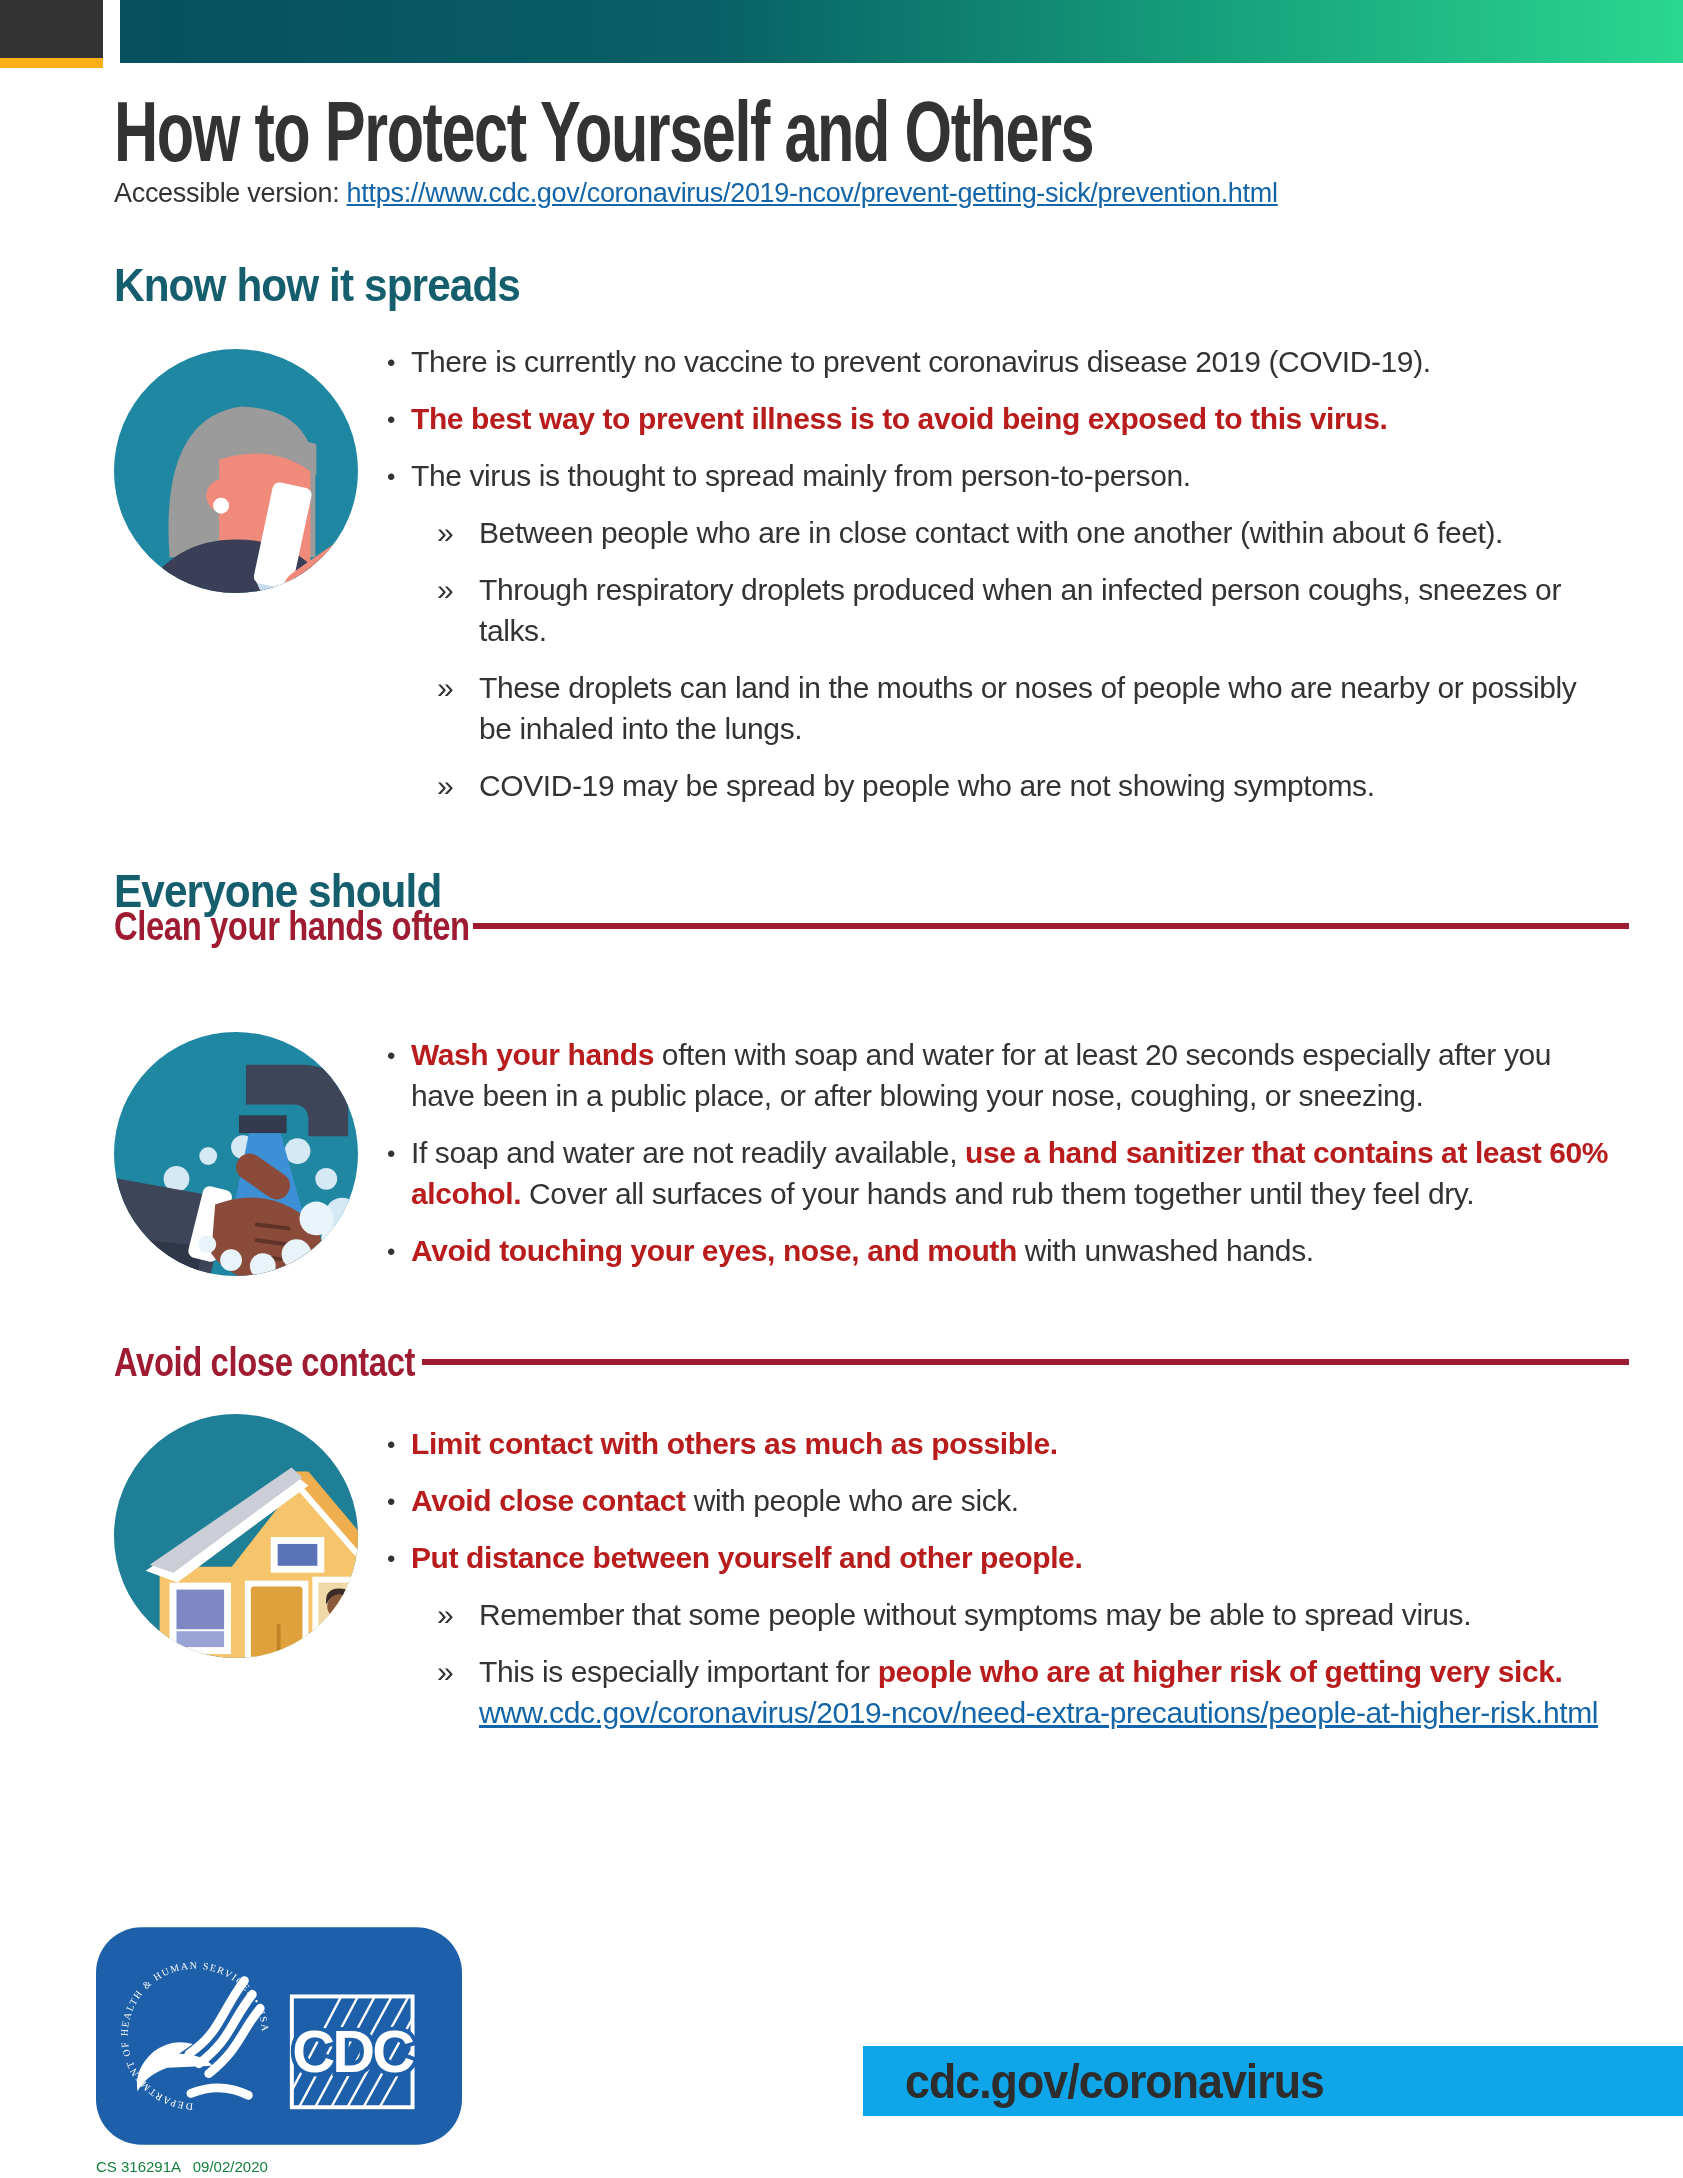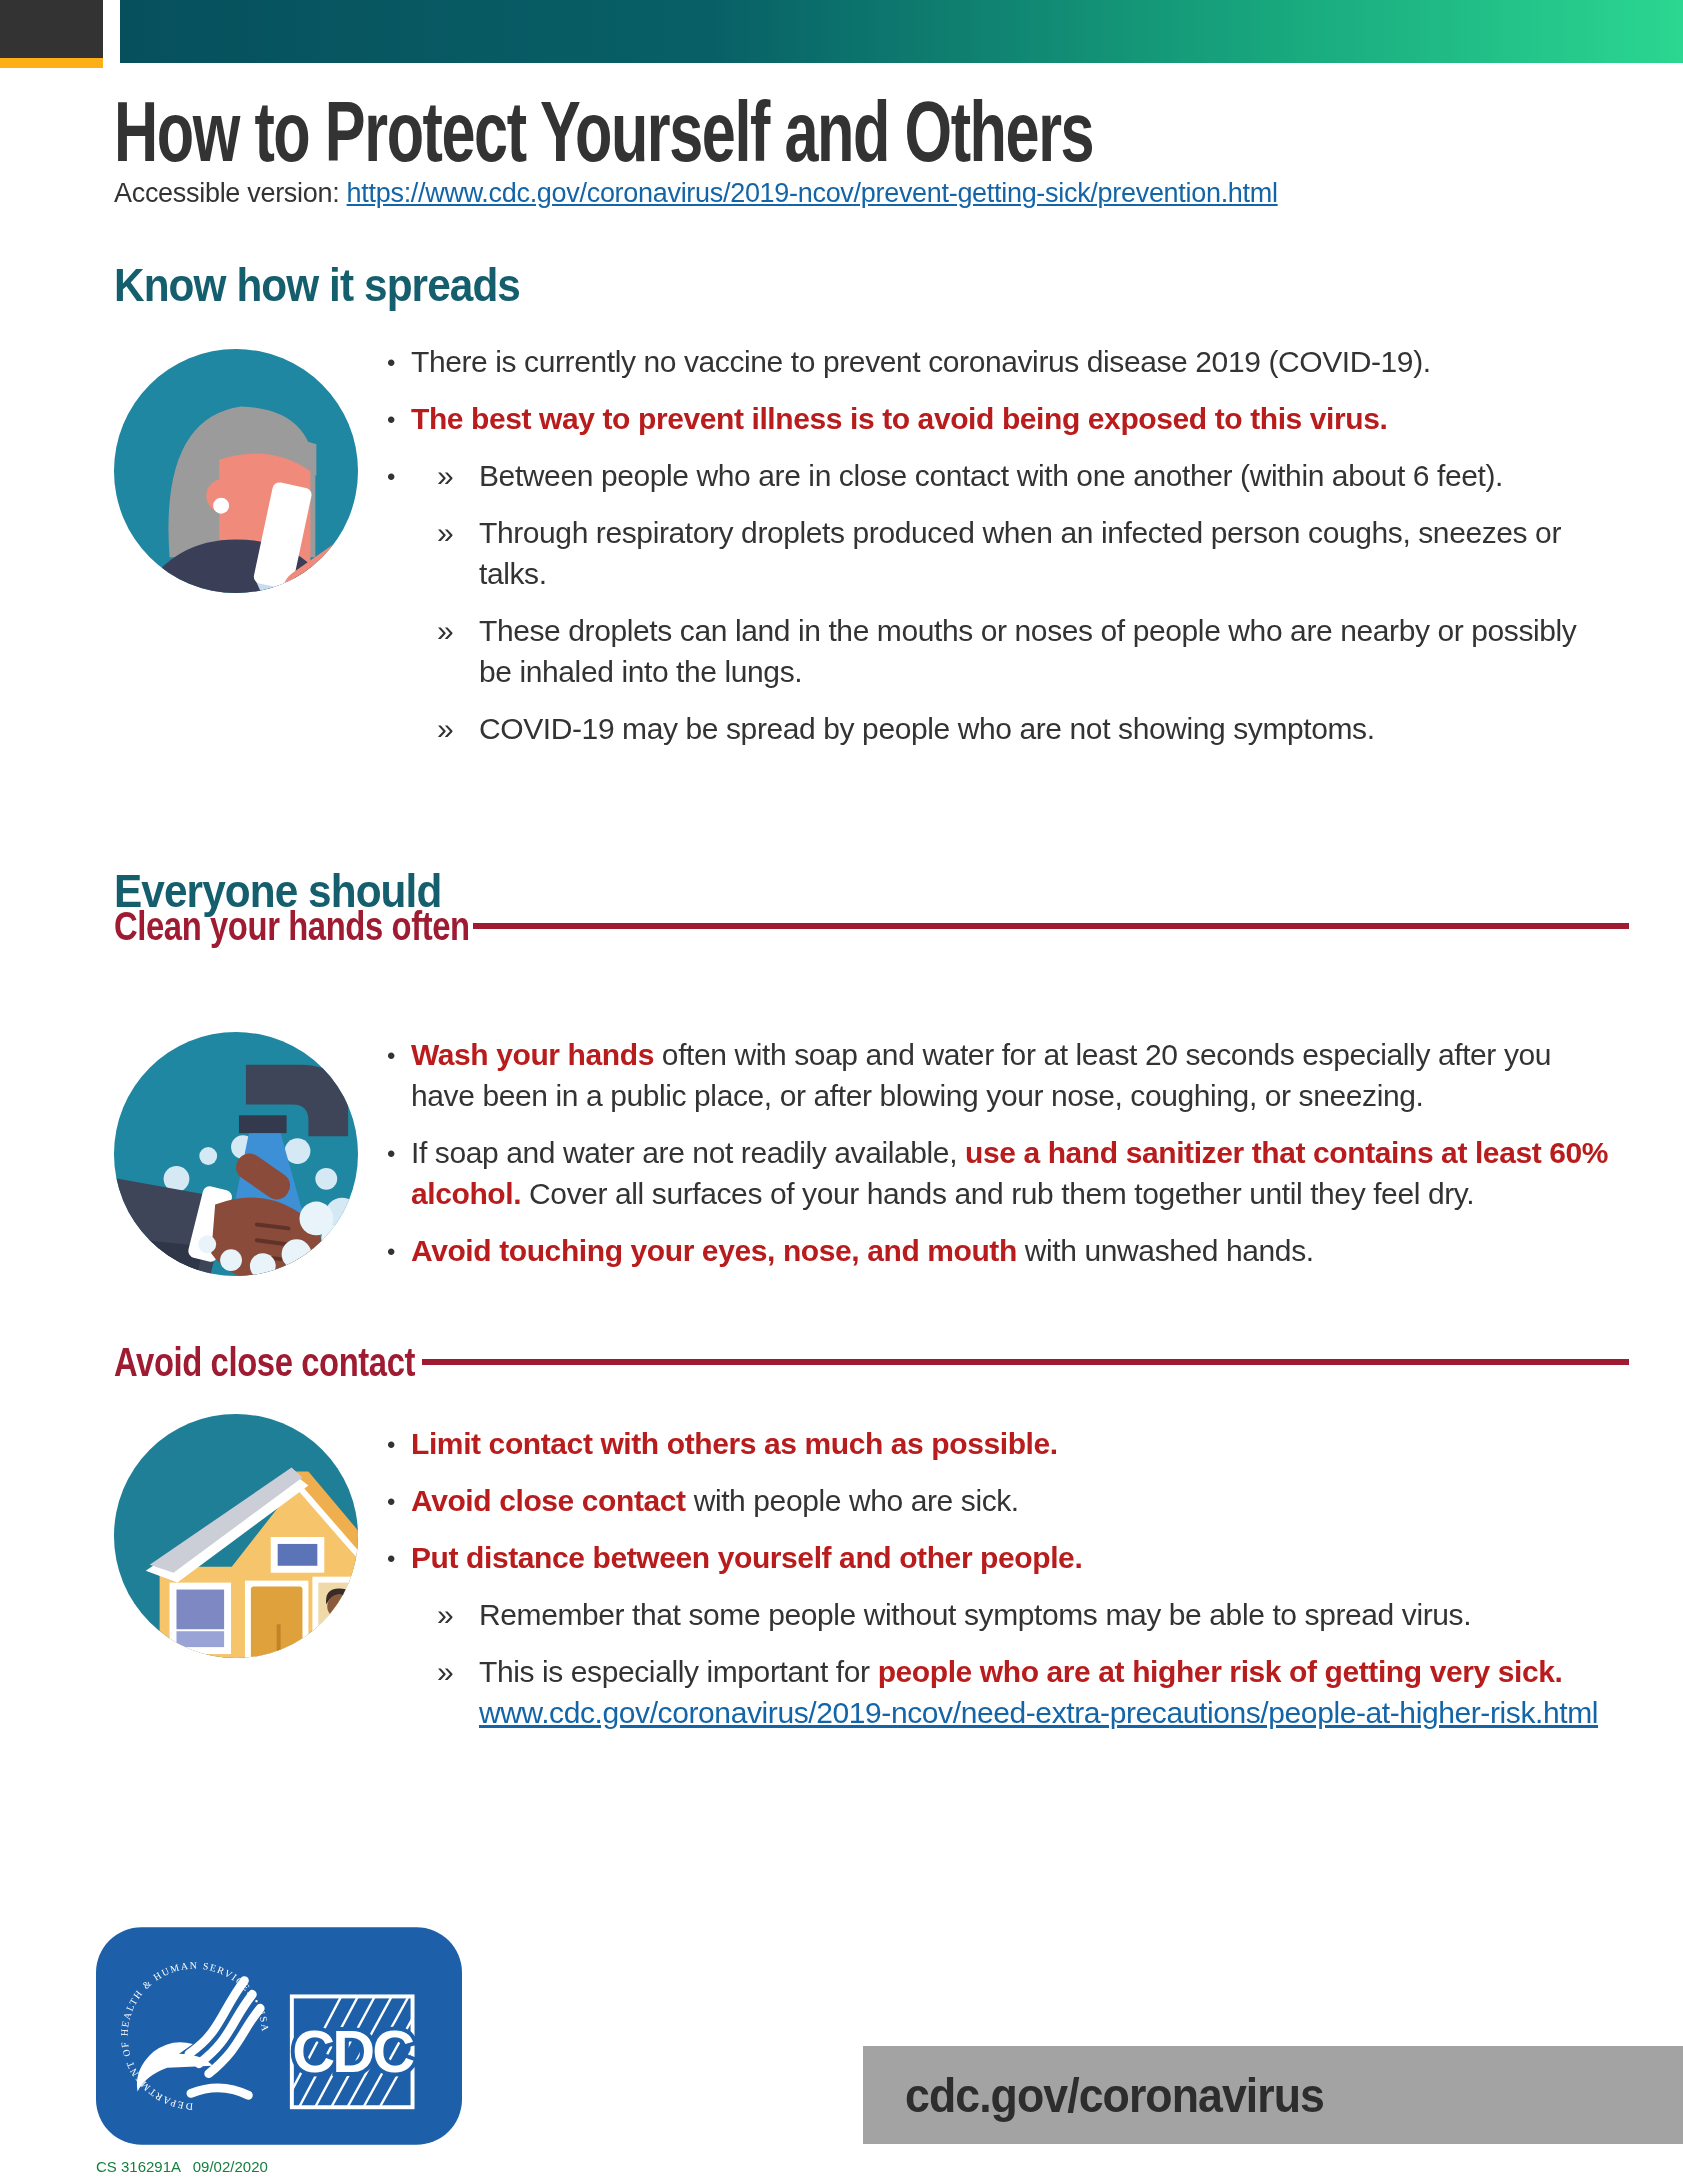--- a/index.html
+++ b/index.html
@@ -43,21 +43,21 @@
   #list-contact{top:1423px;}
   li.b{position:relative;margin:0 0 16px 0;padding-left:30px;}
   li.lvl2{margin-left:56px;padding-left:42px;}
   li .marker{position:absolute;left:0;top:0;color:#333;}
   li.lvl1 .marker{font-size:24px;left:6px;top:1px;}
   li.lvl2 .marker{font-size:30px;}
   li b{color:#b91c1c;}
   a.link{color:#1365A7;text-decoration:underline;overflow-wrap:anywhere;}
 
   .cdclogo{position:absolute;left:96px;top:1927px;width:366px;height:218px;}
-  .banner{position:absolute;left:863px;top:2046px;width:820px;height:98px;background:#a3a3a3;text-decoration:underline;}
+  .banner{position:absolute;left:863px;top:2046px;width:820px;height:70px;background:#0ea5e9;text-decoration:underline;}
   .banner .btxt{position:absolute;left:42px;top:50%;transform:translateY(-50%) scaleX(.93);
                 transform-origin:0 50%;font-size:48px;font-weight:bold;color:#2D2D2D;
                 letter-spacing:-1px;white-space:nowrap;}
   .doccode{position:absolute;left:96px;top:2158px;font-size:15px;color:#15803d;white-space:pre;}
 </style>
 </head>
 <body>
 
 <div class="page">
 
@@ -93,21 +93,21 @@
         <g transform="rotate(-35 210 235)">
           <rect x="168" y="213" width="125" height="46" rx="23" fill="#F08A7A"></rect>
         </g>
       </g>
     </svg>
   </div>
 
   <ul class="blist" id="list-spread">
       <li class="b lvl1"><span class="marker">•</span><span><span>There is currently no vaccine to prevent coronavirus disease 2019 (COVID-19).</span></span></li>
       <li class="b lvl1"><span class="marker">•</span><span><b>The best way to prevent illness is to avoid being exposed to this virus.</b></span></li>
-      <li class="b lvl1"><span class="marker">•</span></li>
+      <li class="b lvl1"><span class="marker">•</span><span><span>The virus is thought to spread mainly from person-to-person.</span></span></li>
       <li class="b lvl2"><span class="marker">»</span><span><span>Between people who are in close contact with one another (within about 6 feet).</span></span></li>
       <li class="b lvl2"><span class="marker">»</span><span><span>Through respiratory droplets produced when an infected person coughs, sneezes or talks.</span></span></li>
       <li class="b lvl2"><span class="marker">»</span><span><span>These droplets can land in the mouths or noses of people who are nearby or possibly be inhaled into the lungs.</span></span></li>
       <li class="b lvl2"><span class="marker">»</span><span><span>COVID-19 may be spread by people who are not showing symptoms.</span></span></li>
     </ul>
 
   <h2 class="teal" id="h2-everyone">Everyone should</h2>
 
   <div class="subhead" id="sub-hands">
     <h3>Clean your hands often</h3>

